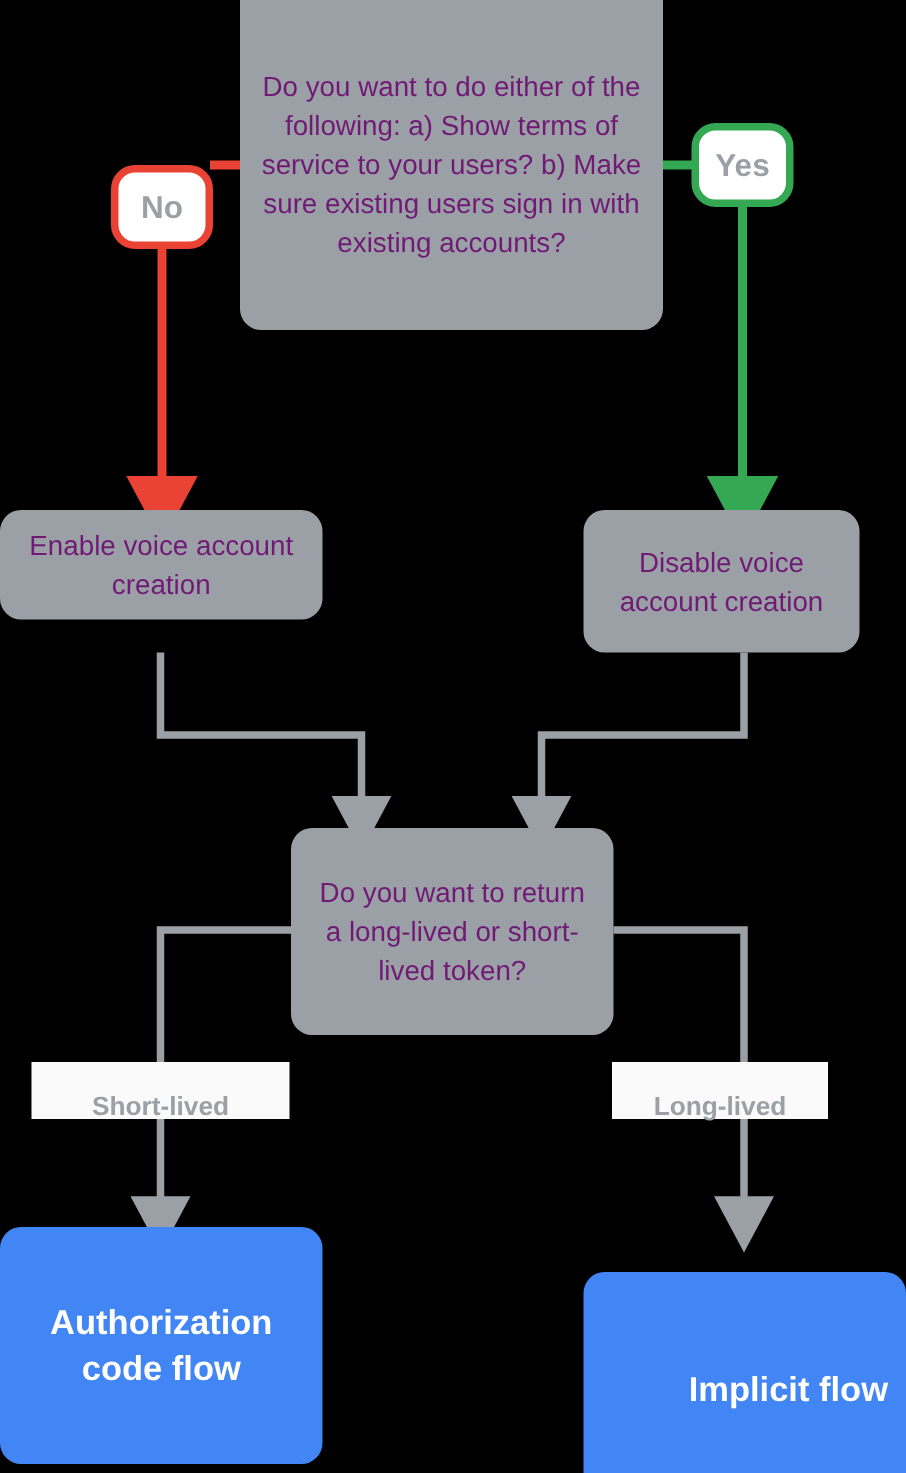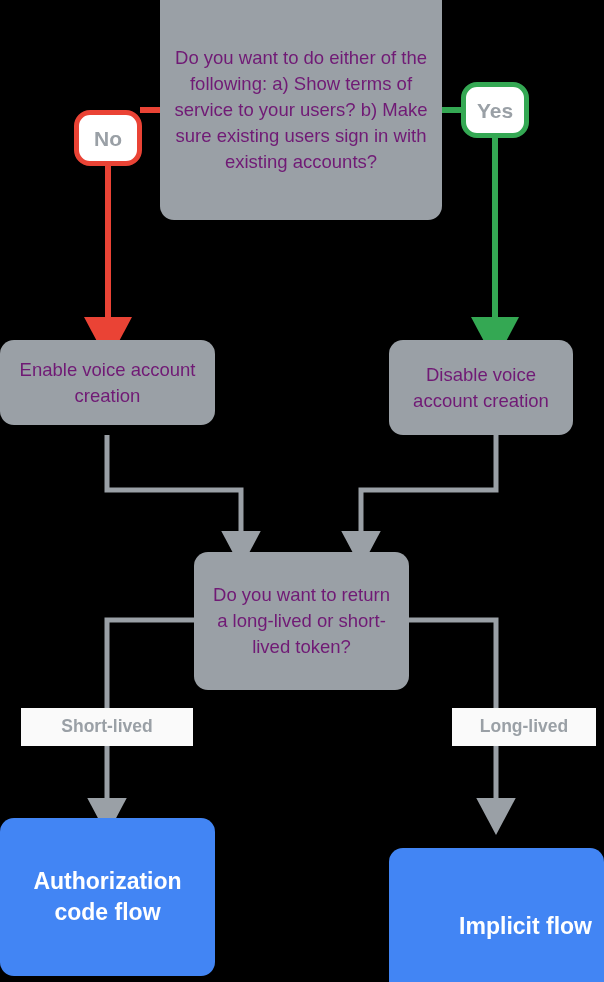--- a/index.html
+++ b/index.html
@@ -61,21 +61,21 @@
     border-radius: 0 0 14px 14px;
   }
   #decision-top .node-text {
     padding: 0 12px;
   }
 
   #box-enable {
     left: 0px;
     top: 340px;
     width: 215px;
-    height: 85px;
+    height: 73px;
   }
   #box-disable {
     left: 389px;
     top: 340px;
     width: 184px;
     height: 95px;
   }
 
   #decision-token {
     left: 194px;
@@ -108,42 +108,41 @@
     left: 461px;
     top: 82px;
     border-color: #34a853;
   }
 
   
   .edge-label {
     position: absolute;
     background: #fafafa;
     display: flex;
-    align-items: center;
+    align-items: flex-end;
     justify-content: center;
     box-sizing: border-box;
   }
   .edge-label .node-text {
     font-size: 17.5px;
     font-weight: 700;
     color: #9aa0a6;
     line-height: 1;
   }
   #label-short-lived {
     left: 21px;
     top: 708px;
     width: 172px;
     height: 38px;
   }
   #label-long-lived {
     left: 408px;
     top: 708px;
     width: 144px;
     height: 38px;
-    margin-left: 44px;
   }
 
   
   .blue-box {
     background: #4285f4;
     border-radius: 14px;
     color: #ffffff;
   }
   .blue-box .node-text {
     font-size: 23px;

